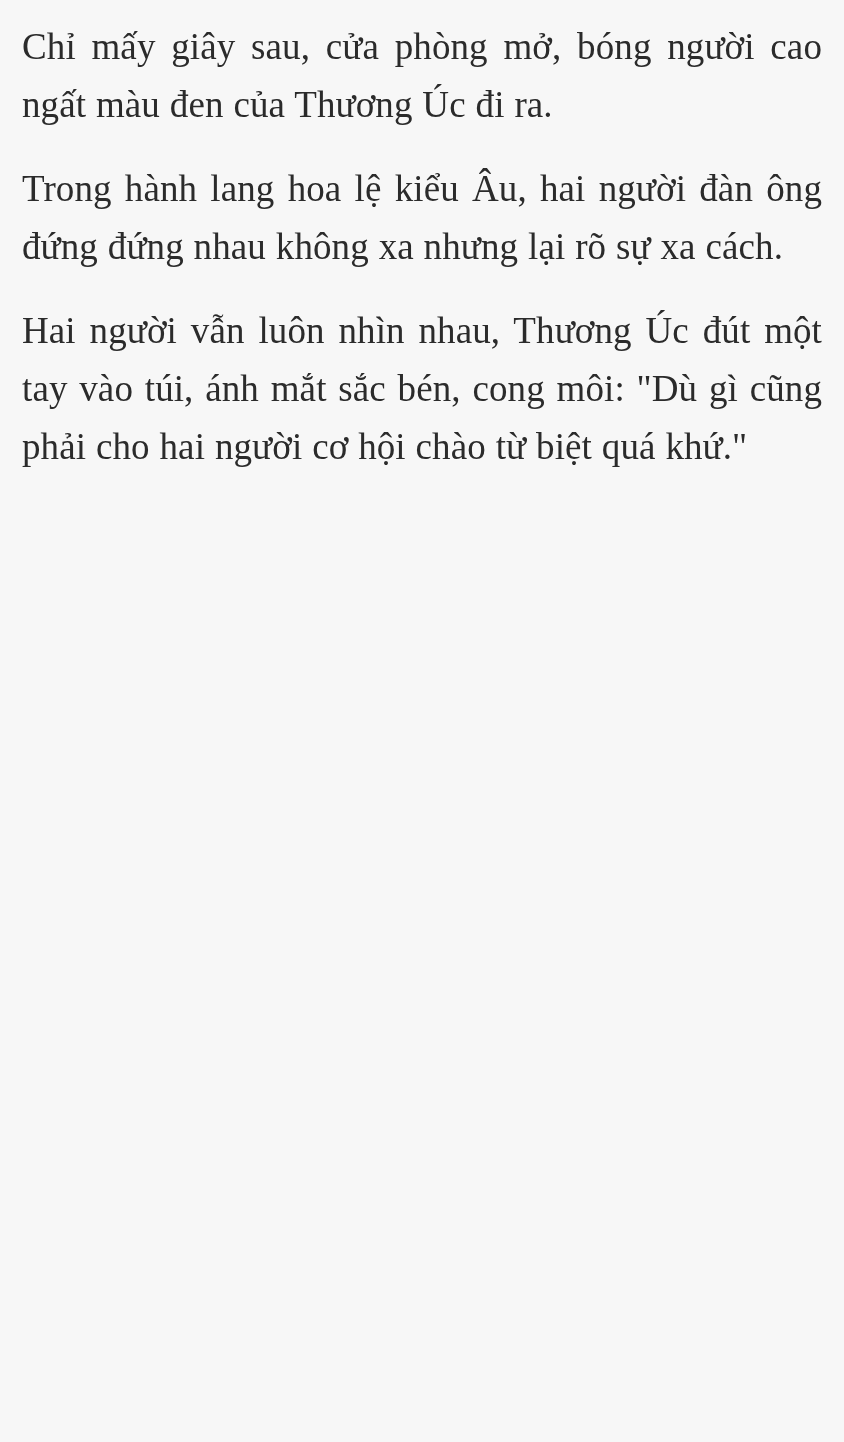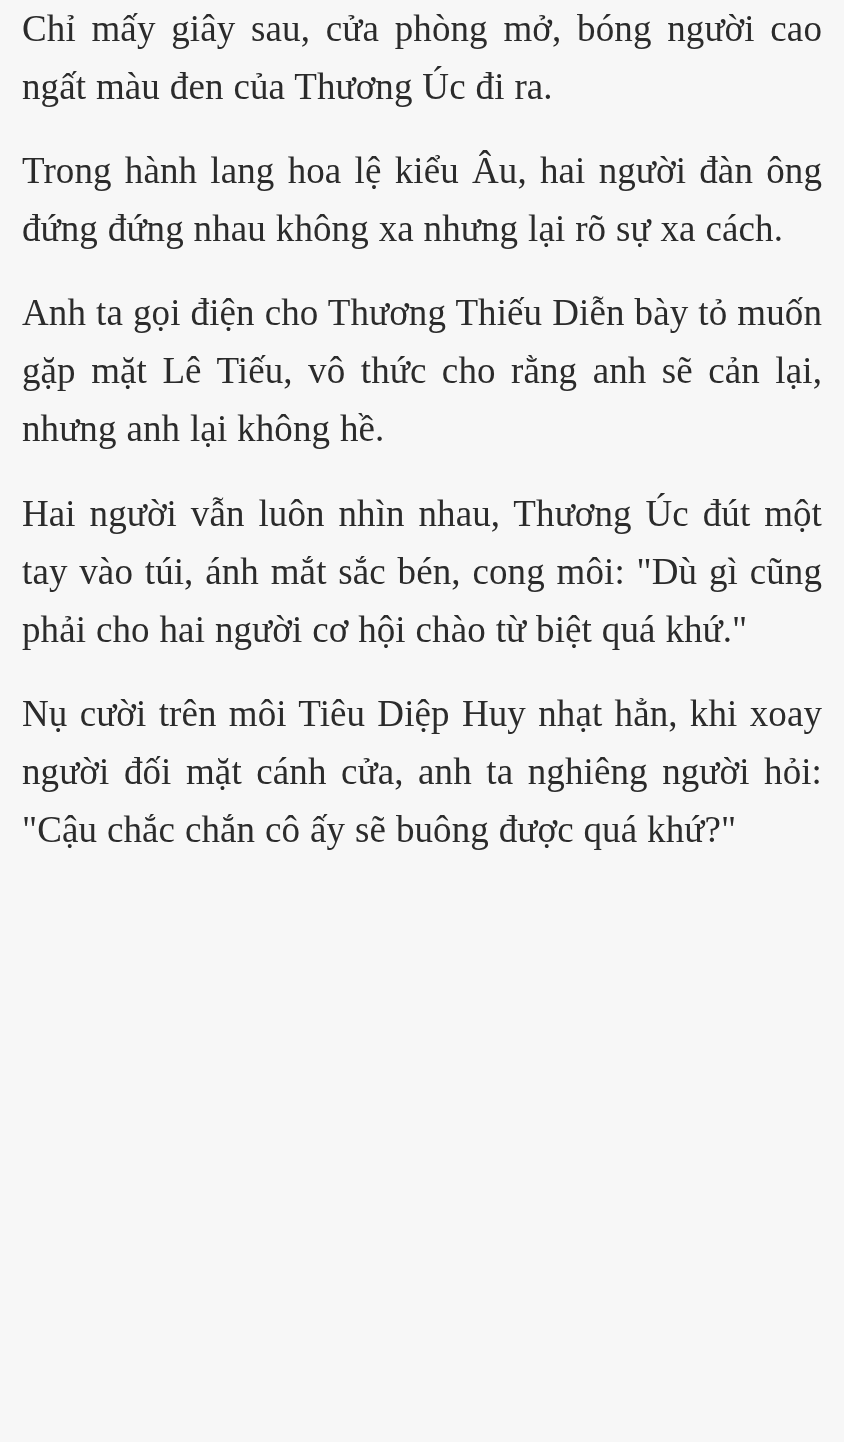--- a/index.html
+++ b/index.html
@@ -9,21 +9,21 @@
   body {
     width: 844px;
     min-height: 1442px;
     background: #f7f7f7;
     font-family: "Liberation Serif", serif;
   }
   .reader {
     width: 844px;
     min-height: 1442px;
     box-sizing: border-box;
-    padding: 0 22px 10px 22px;
+    padding: 18px 22px 10px 22px;
     background: #f7f7f7;
   }
   .para {
     font-family: "Liberation Serif", serif;
     font-size: 37px;
     line-height: 1.57;
     color: #2b2b2b;
     margin: 0 0 26px 0;
     text-align: justify;
     text-justify: inter-word;
@@ -33,16 +33,14 @@
   .para:last-child {
     margin-bottom: 0;
   }
 </style>
 </head>
 <body>
 
 <div class="reader">
   <p class="para">Chỉ mấy giây sau, cửa phòng mở, bóng người cao ngất màu đen của Thương Úc đi ra.</p>
   <p class="para">Trong hành lang hoa lệ kiểu Âu, hai người đàn ông đứng đứng nhau không xa nhưng lại rõ sự xa cách.</p>
-  <p class="para">Anh ta gọi điện cho Thương Thiếu Diễn bày tỏ muốn gặp mặt Lê Tiếu, vô thức cho rằng anh sẽ cản lại, nhưng anh lại không hề.</p>
   <p class="para">Hai người vẫn luôn nhìn nhau, Thương Úc đút một tay vào túi, ánh mắt sắc bén, cong môi: "Dù gì cũng phải cho hai người cơ hội chào từ biệt quá khứ."</p>
-  <p class="para">Nụ cười trên môi Tiêu Diệp Huy nhạt hẳn, khi xoay người đối mặt cánh cửa, anh ta nghiêng người hỏi: "Cậu chắc chắn cô ấy sẽ buông được quá khứ?"</p>
 </div>
 
 </body></html>

